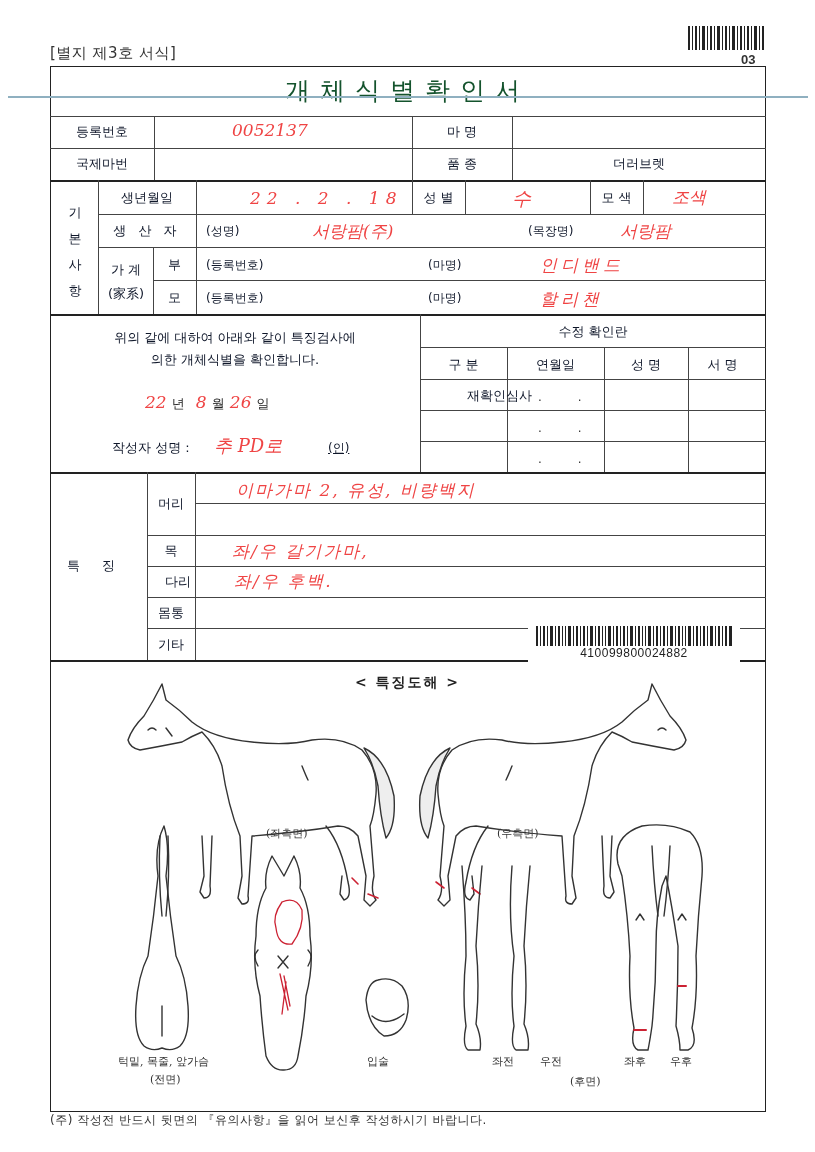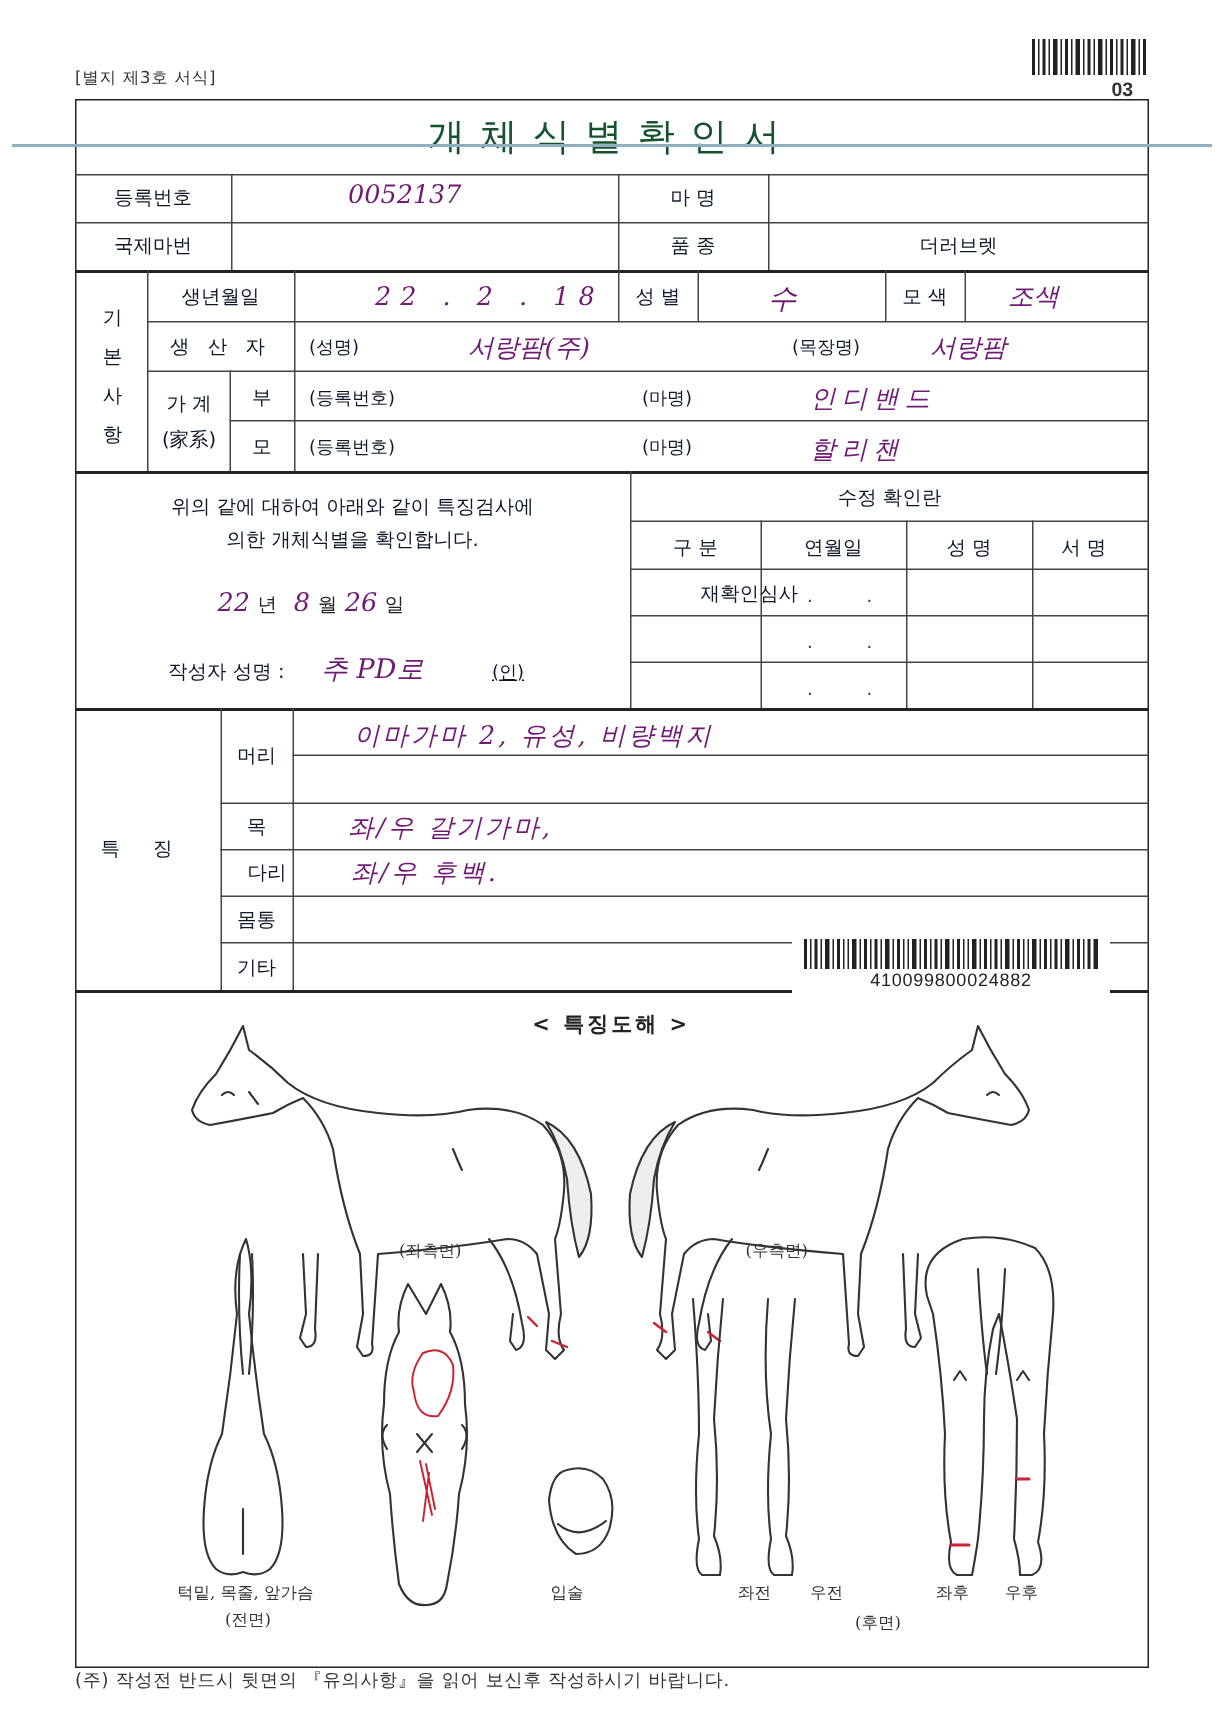--- a/index.html
+++ b/index.html
@@ -1,34 +1,34 @@
 <!DOCTYPE html>
 <html><head>
 <meta charset="utf-8">
 <style>
   * { box-sizing: border-box; margin: 0; padding: 0; }
   html, body { width: 815px; height: 1152px; background: #fff; overflow: hidden; }
   body { position: relative; font-family: "DejaVu Sans", sans-serif; color: #222; }
 
-  .form-ref { position: absolute; left: 50px; top: 44px; font-size: 11px; color: #333; letter-spacing: 0.5px; text-align: center; }
+  .form-ref { position: absolute; left: 50px; top: 44px; font-size: 15px; color: #333; letter-spacing: 0.5px; text-align: center; }
   .top-barcode { position: absolute; left: 688px; top: 26px; width: 76px; height: 24px; }
   .page-no { position: absolute; left: 741px; top: 52px; font-size: 13px; font-weight: bold; color: #333; font-family: "Liberation Sans", sans-serif; }
 
   .frame { position: absolute; left: 50px; top: 66px; width: 716px; height: 1046px; border: 1.5px solid #222; }
   .blue-rule { position: absolute; left: 8px; top: 96px; width: 800px; height: 2px; background: #8fb0c0; }
 
   .title { position: absolute; left: 0; top: 74px; width: 815px; text-align: center; font-size: 25px; letter-spacing: 10px; color: #14532d; }
 
   .hline { position: absolute; height: 1px; background: #444; }
   .hline.thick { height: 2px; background: #222; }
   .vline { position: absolute; width: 1px; background: #444; }
 
   .lbl { position: absolute; font-size: 13px; color: #0f172a; text-align: center; white-space: nowrap; }
   .lbl.small { font-size: 12px; }
-  .hw { position: absolute; font-family: "DejaVu Serif", serif; font-style: italic; font-size: 17px; color: #701a75; white-space: nowrap; }
+  .hw { position: absolute; font-family: "DejaVu Serif", serif; font-style: italic; font-size: 17px; color: #ef4444; white-space: nowrap; }
   .dots { position: absolute; font-size: 12px; color: #333; letter-spacing: 16px; }
 
   .bc { position: absolute; left: 528px; top: 624px; width: 212px; height: 38px; background: #fff; }
   .bc .bars { position: absolute; left: 8px; top: 2px; width: 196px; height: 20px; }
   .bc .num { position: absolute; left: 0; top: 22px; width: 212px; text-align: center; font-family: "Liberation Sans", sans-serif; font-size: 12px; letter-spacing: 0.5px; color: #222; }
 
   .diagram-title { position: absolute; left: 0; top: 674px; width: 815px; text-align: center; font-size: 14px; font-weight: bold; letter-spacing: 2px; }
   .diagram { position: absolute; left: 52px; top: 676px; width: 712px; height: 420px; }
   .cap { position: absolute; font-size: 11px; color: #333; white-space: nowrap; font-family: "DejaVu Serif", serif; }
 

